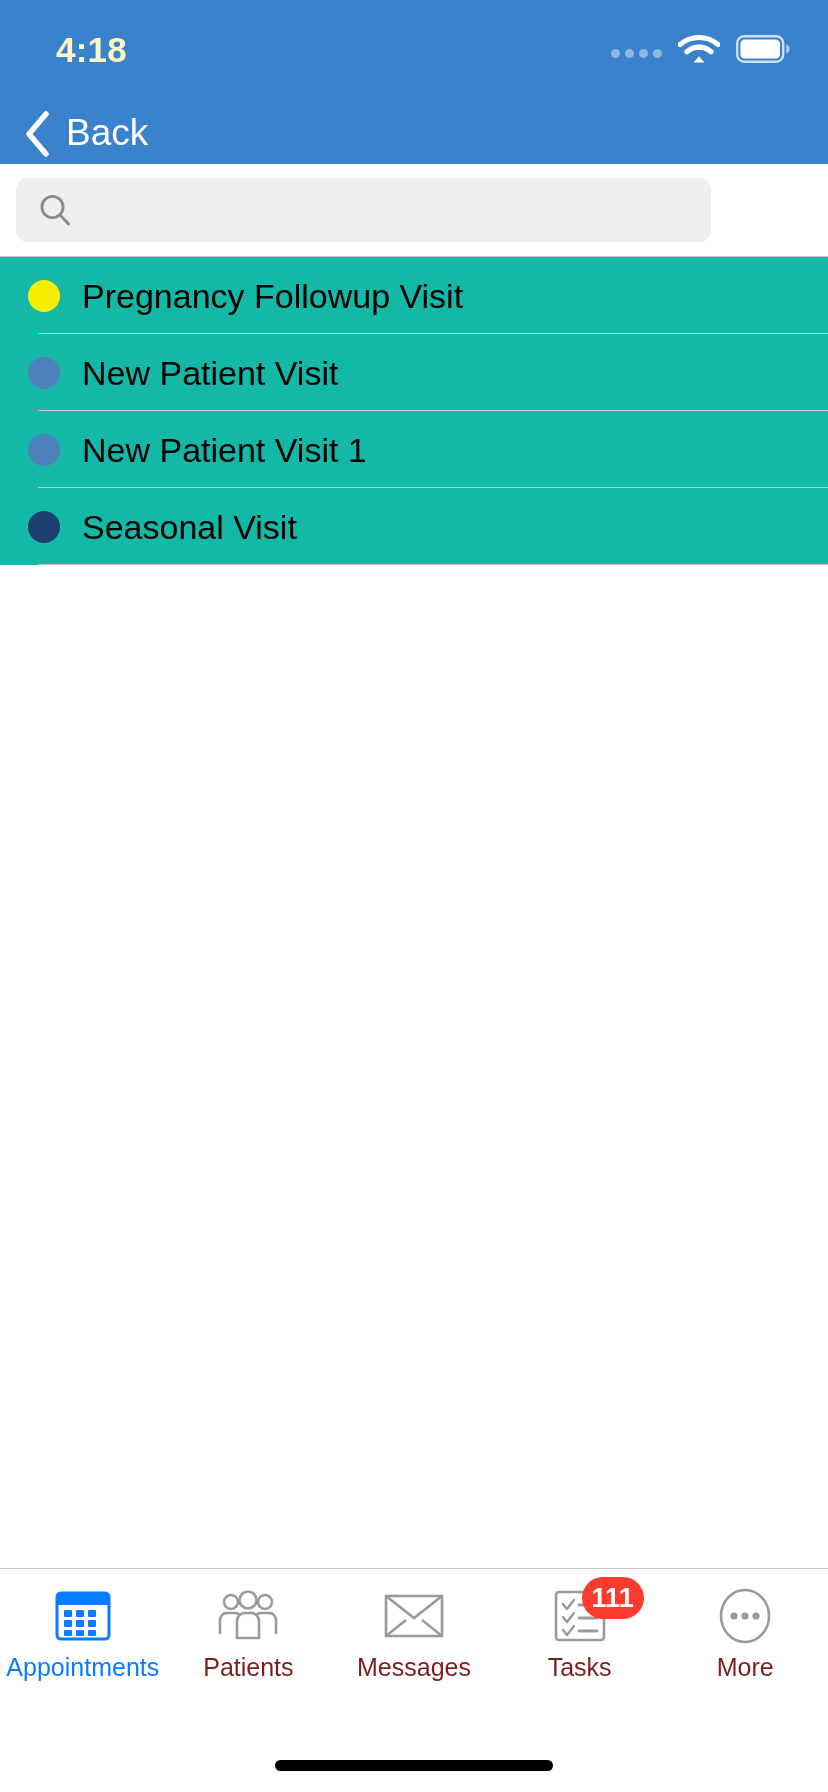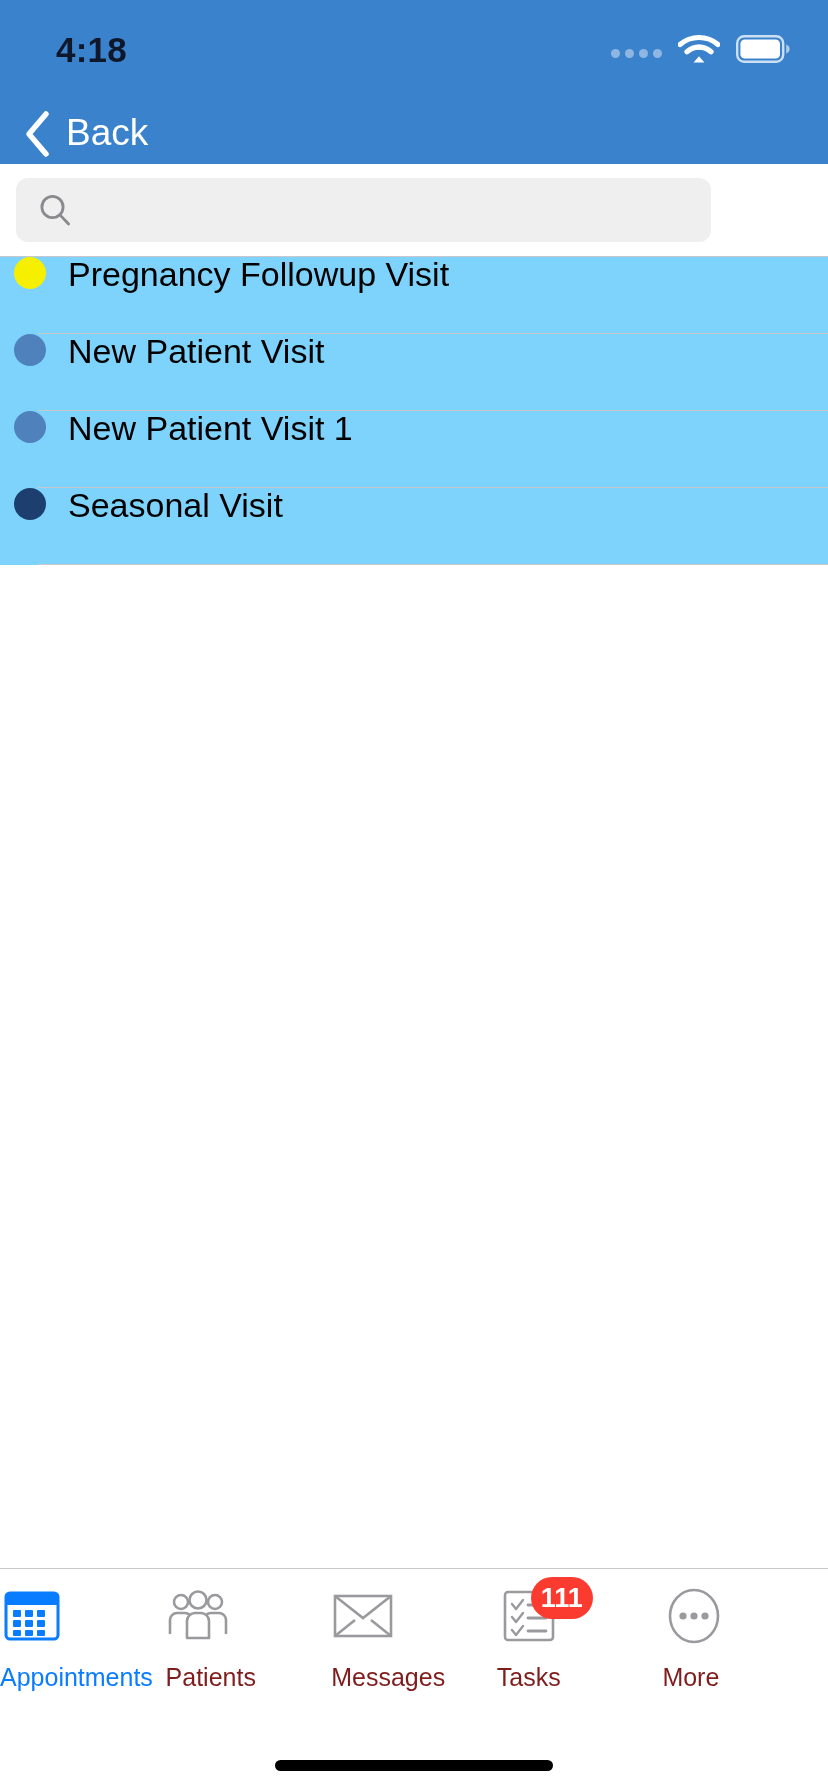--- a/index.html
+++ b/index.html
@@ -29,21 +29,21 @@
     flex: 0 0 164px;
     position: relative;
   }
 
   .status-bar {
     height: 92px;
     display: flex;
     align-items: center;
     justify-content: space-between;
     padding: 0 38px 0 56px;
-    color: #0f172a;
+    color: #fef9c3;
   }
 
   .status-time {
     font-size: 35px;
     font-weight: 600;
     letter-spacing: 0.2px;
     line-height: 1;
     padding-top: 6px;
   }
 
@@ -137,23 +137,24 @@
   .list {
     flex: 1 1 auto;
     background: #ffffff;
     overflow: hidden;
   }
 
   .list-item {
     position: relative;
     height: 77px;
     display: flex;
-    padding-left: 14px;
+    align-items: center;
+    padding-left: 28px;
     cursor: pointer;
-    background: #7dd3fc;
+    background: #14b8a6;
   }
 
   .item-dot {
     width: 32px;
     height: 32px;
     border-radius: 50%;
     flex: 0 0 32px;
   }
 
   .item-label {
@@ -181,22 +182,22 @@
     border-top: 1px solid #c8c7cc;
     display: flex;
     align-items: flex-start;
     padding-top: 18px;
   }
 
   .tab {
     flex: 1 1 0;
     display: flex;
     flex-direction: column;
-    align-items: flex-start;
-    gap: 20px;
+    align-items: center;
+    gap: 10px;
     cursor: pointer;
     position: relative;
   }
 
   .tab-icon-box {
     position: relative;
     width: 64px;
     height: 58px;
     display: flex;
     align-items: center;

